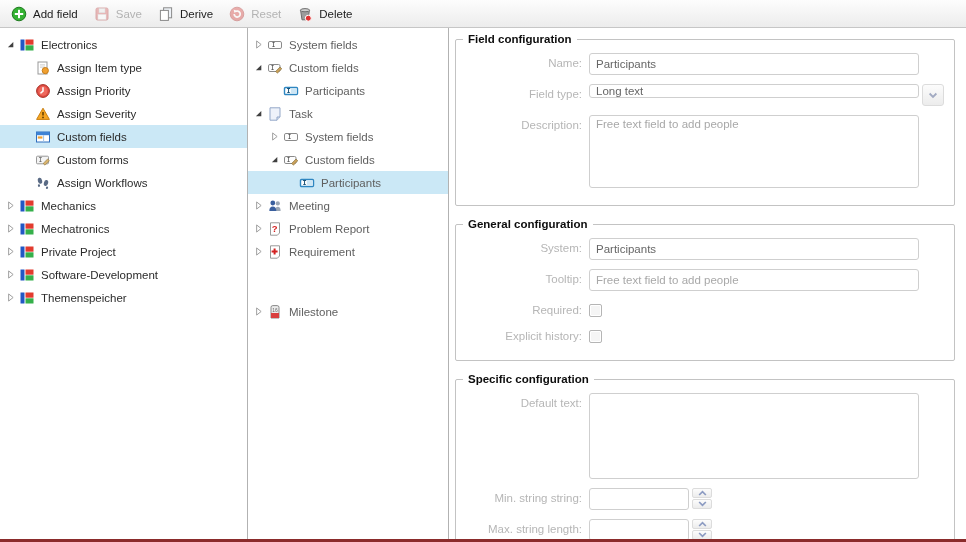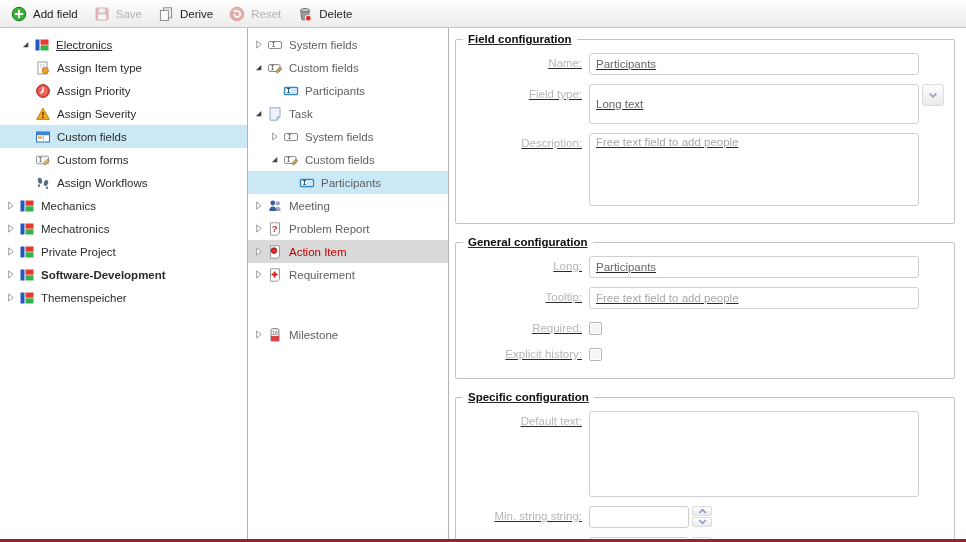--- a/index.html
+++ b/index.html
@@ -29,33 +29,33 @@
   .panel-mid .tree-row { color:#5f5f5f; }
   .tree-row.selected { background:#cbe8f6; }
   .tree-row.highlighted { background:#d9d9d9; }
   .expander { width:15px; height:16px; flex:none; }
   .expander svg { width:15px; height:15px; display:block; }
   .tree-icon { width:17px; height:16px; margin:0 5px 0 1px; flex:none; }
   .tree-icon svg { width:16px; height:16px; display:block; }
   .tree-label { padding-right:6px; }
 
   
-  fieldset { border:1px solid #c3c3c3; border-radius:2px; margin:0 0 12px 0; padding:3px 0 8px 0;text-decoration:underline; }
+  fieldset { border:1px solid #c3c3c3; border-radius:2px; margin:0 0 12px 0; padding:3px 0 8px 0; }
   legend { margin-left:7px; padding:0 5px; font-weight:bold; color:#0d0d0d; }
   .frow { display:flex; align-items:flex-start; margin:5px 0 9px 0; }
   .flabel { width:126px; flex:none; text-align:right; color:#b6b6b6; padding-top:4px; margin-right:7px; }
   .txt, textarea {
     width:330px; height:22px; border:1px solid #cfcfcf; border-radius:3px;
     padding:2px 6px; font:11.5px "Liberation Sans", sans-serif; color:#666;
     background:#fff; outline:none; }
   textarea { resize:none; }
   .h72 { height:73px; } .h86 { height:86px; }
   .muted { color:#a8a8a8; }
   .dd { display:flex; align-items:flex-start; }
-  .dd-box { width:330px; height:40px; border:1px solid #cfcfcf; border-radius:3px;
+  .dd-box { width:330px; height:14px; border:1px solid #cfcfcf; border-radius:3px;
             background:#fff; display:flex; align-items:center; }
   .dd-val { padding:0 6px; color:#666; }
   .dd-btn, .spin-btn { border:1px solid #dcdcdc; border-radius:3px;
             background:linear-gradient(#fcfcfc,#ececec);
             display:flex; align-items:center; justify-content:center; margin-left:3px; }
   .dd-btn { width:22px; height:22px; }
   .dd-btn svg { width:12px; height:12px; }
   .spin { width:100px; }
   .spin-col { display:flex; flex-direction:column; gap:1px; }
   .spin-btn { width:20px; height:10px; border-radius:2px; }
@@ -114,21 +114,21 @@
           <circle cx="11.3" cy="12.2" r="3" fill="#e03131" stroke="#fff"></circle>
         </svg>
       </span>
       <span>Delete</span>
     </div>
   </div>
 
 <div class="main">
 
   <div class="panel panel-left" id="project-tree">
-      <div class="tree-row" style="padding-left: 18px; text-decoration: underline;">
+      <div class="tree-row" style="padding-left: 3px;">
         <span class="expander">
           <svg viewBox="0 0 16 16">
             <path d="M11 5.2 V11 H5.2 Z" fill="#404040"></path>
           </svg>
         </span>
         <span class="tree-icon">
           <svg viewBox="0 0 16 16">
             <rect x="1.5" y="2.5" width="4" height="11" fill="#2257c4"></rect>
             <rect x="6.5" y="2.5" width="8" height="5.2" fill="#e23b2e"></rect>
             <rect x="6.5" y="8.3" width="8" height="5.2" fill="#35b04a"></rect>
@@ -245,21 +245,21 @@
         </span>
         <span class="tree-icon">
           <svg viewBox="0 0 16 16">
             <rect x="1.5" y="2.5" width="4" height="11" fill="#2257c4"></rect>
             <rect x="6.5" y="2.5" width="8" height="5.2" fill="#e23b2e"></rect>
             <rect x="6.5" y="8.3" width="8" height="5.2" fill="#35b04a"></rect>
           </svg>
         </span>
         <span class="tree-label">Private Project</span>
       </div>
-      <div class="tree-row" style="padding-left: 3px; font-weight: bold;">
+      <div class="tree-row" style="padding-left: 3px;">
         <span class="expander">
           <svg viewBox="0 0 16 16">
             <path d="M6 4.2 L10.8 8 L6 11.8 Z" fill="#fff" stroke="#9a9a9a"></path>
           </svg>
         </span>
         <span class="tree-icon">
           <svg viewBox="0 0 16 16">
             <rect x="1.5" y="2.5" width="4" height="11" fill="#2257c4"></rect>
             <rect x="6.5" y="2.5" width="8" height="5.2" fill="#e23b2e"></rect>
             <rect x="6.5" y="8.3" width="8" height="5.2" fill="#35b04a"></rect>
@@ -401,34 +401,20 @@
             <path d="M6 4.2 L10.8 8 L6 11.8 Z" fill="#fff" stroke="#9a9a9a"></path>
           </svg>
         </span>
         <span class="tree-icon">
           <svg viewBox="0 0 16 16">
             <path d="M3.5 1.8 H12.5 V12 L10.4 14.2 H3.5 Z" fill="#fff" stroke="#999"></path>
             <text x="7.6" y="11" font-size="9.5" font-weight="bold" fill="#d42222" text-anchor="middle">?</text>
           </svg>
         </span>
         <span class="tree-label">Problem Report</span>
-      </div>
-      <div class="tree-row highlighted" style="padding-left: 3px;">
-        <span class="expander">
-          <svg viewBox="0 0 16 16">
-            <path d="M6 4.2 L10.8 8 L6 11.8 Z" fill="#fff" stroke="#9a9a9a"></path>
-          </svg>
-        </span>
-        <span class="tree-icon">
-          <svg viewBox="0 0 16 16">
-            <path d="M3.5 1.8 H12.5 V12 L10.4 14.2 H3.5 Z" fill="#fff" stroke="#999"></path>
-            <circle cx="7" cy="6.6" r="2.8" fill="#e03131" stroke="#9e1f1f"></circle>
-          </svg>
-        </span>
-        <span class="tree-label" style="color: rgb(192, 0, 0);">Action Item</span>
       </div>
       <div class="tree-row" style="padding-left: 3px;">
         <span class="expander">
           <svg viewBox="0 0 16 16">
             <path d="M6 4.2 L10.8 8 L6 11.8 Z" fill="#fff" stroke="#9a9a9a"></path>
           </svg>
         </span>
         <span class="tree-icon">
           <svg viewBox="0 0 16 16">
             <path d="M3.5 1.8 H12.5 V12 L10.4 14.2 H3.5 Z" fill="#fff" stroke="#999"></path>
@@ -481,21 +467,21 @@
       <div class="frow">
         <div class="flabel">Description:</div>
         <textarea class="h72 muted" readonly="" style="">Free text field to add people</textarea>
       </div>
     </fieldset>
 
     <fieldset>
       <legend>General configuration</legend>
 
       <div class="frow">
-        <div class="flabel">Long:</div>
+        <div class="flabel">System:</div>
         <input class="txt" readonly="" value="Participants" style="">
       </div>
 
       <div class="frow">
         <div class="flabel">Tooltip:</div>
         <input class="txt muted" readonly="" value="Free text field to add people" style="">
       </div>
 
       <div class="frow">
         <div class="flabel">Required:</div>

